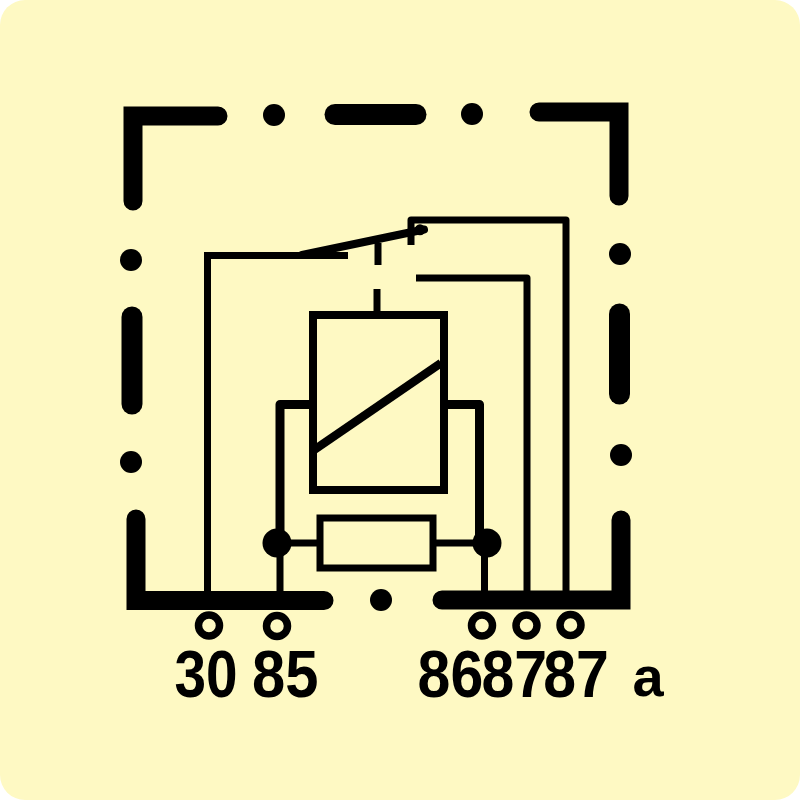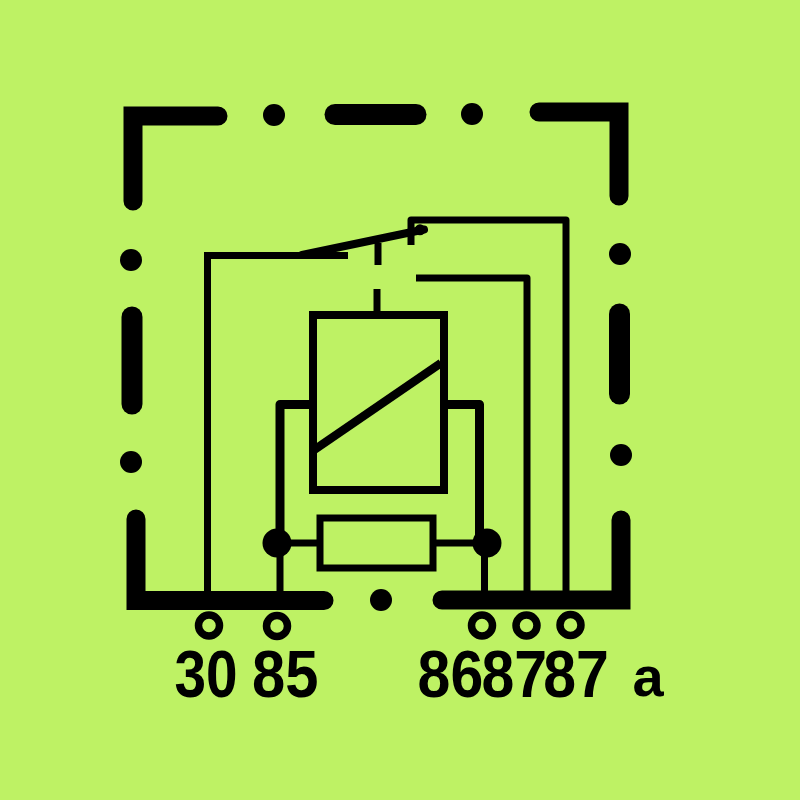--- a/index.html
+++ b/index.html
@@ -1,16 +1,16 @@
 <!DOCTYPE html>
 <html><head>
 <meta charset="utf-8">
 <style>
   html,body{margin:0;padding:0;background:#ffffff;}
-  .page{width:800px;height:800px;position:relative;background:#bef264;overflow:hidden;}
+  .page{width:800px;height:800px;position:relative;background:#fef9c3;overflow:hidden;border-radius:25px;}
   svg{position:absolute;left:0;top:0;}
   text{font-family:"Liberation Sans",sans-serif;font-weight:bold;fill:#000000;}
 </style>
 </head>
 <body>
 <div class="page">
 <svg width="800" height="800" viewBox="0 0 800 800" fill="none">
 
   <path d="M 218 116 L 133 116 L 133 201" stroke="#000" stroke-width="19" stroke-linecap="round" stroke-linejoin="miter"></path>
 

